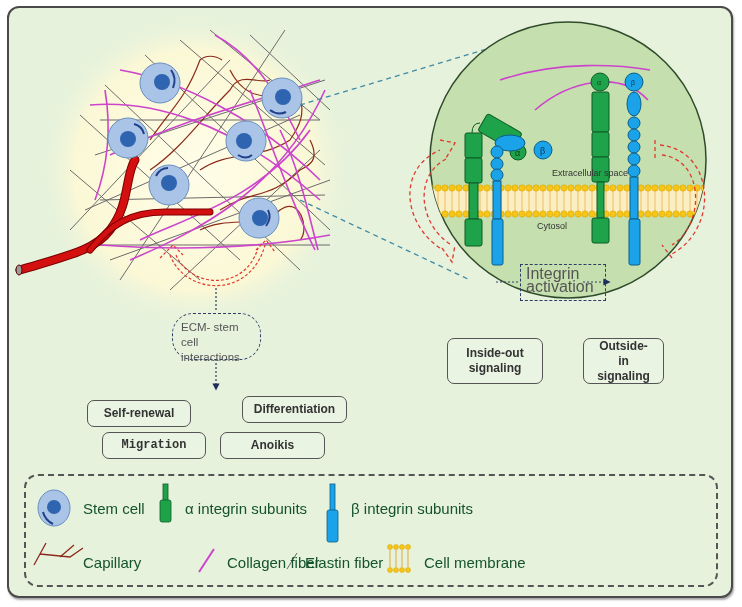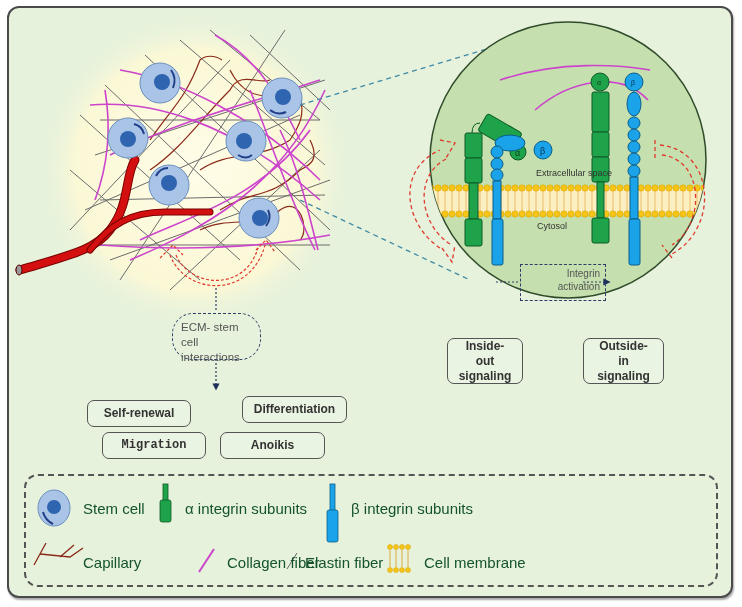--- a/index.html
+++ b/index.html
@@ -331,33 +331,33 @@
     <path d="M655 140 L655 158 M672 258 L662 245"></path>
   </g>
 
   <line x1="216" y1="288" x2="216" y2="312" stroke="#2c3e66" stroke-width="1.2" stroke-dasharray="2 2"></line>
   <line x1="216" y1="359" x2="216" y2="387" stroke="#2c3e66" stroke-width="1.2" stroke-dasharray="2 2" marker-end="url(#arrowhead)"></line>
 
   <line x1="496" y1="282" x2="520" y2="282" stroke="#2c3e66" stroke-width="1.2" stroke-dasharray="2 2"></line>
   <line x1="583" y1="282" x2="607" y2="282" stroke="#2c3e66" stroke-width="1.2" stroke-dasharray="2 2" marker-end="url(#arrowhead)"></line>
 </svg>
 
-<div class="lbl" style="left:536px;top:168px;">Extracellular space</div>
+<div class="lbl" style="left:552px;top:168px;">Extracellular space</div>
 <div class="lbl" style="left:537px;top:221px;">Cytosol</div>
 
-<div class="dashbox" style="left:520px;top:264px;width:86px;height:37px;padding:2px 5px;font-size:10px;line-height:13px;text-align:right;">Integrin activation</div>
+<div class="dashbox" style="left:520px;top:264px;width:86px;height:37px;padding:2px 5px;font-size:16px;line-height:13px;">Integrin activation</div>
 
 <div class="dashbox" style="left:172px;top:313px;width:89px;height:47px;border-radius:21px;">ECM- stem cell interactions</div>
 
 <div class="box" style="left:87px;top:400px;width:104px;height:27px;">Self-renewal</div>
 <div class="box" style="left:242px;top:396px;width:105px;height:27px;">Differentiation</div>
 <div class="box" style="left:102px;top:432px;width:104px;height:27px;font-family:Liberation Mono, monospace;">Migration</div>
 <div class="box" style="left:220px;top:432px;width:105px;height:27px;">Anoikis</div>
 
-<div class="box" style="left:447px;top:338px;width:76px;height:46px;padding:0 14px;">Inside-out signaling</div>
+<div class="box" style="left:447px;top:338px;width:96px;height:46px;padding:0 14px;">Inside-out signaling</div>
 <div class="box" style="left:583px;top:338px;width:81px;height:46px;padding:17px 10px;">Outside-in signaling</div>
 
 <div class="legend"></div>
 <svg class="art" width="742" height="607">
   <g>
     <ellipse cx="54" cy="508" rx="16" ry="18" fill="#a9c4e6" stroke="#6a8fbf"></ellipse>
     <circle cx="54" cy="507" r="7" fill="#2f64b0"></circle>
     <path d="M43 512 q2 8 10 12" stroke="#22408a" stroke-width="2" fill="none"></path>
   </g>
   <g stroke="#0d5a26" stroke-width="0.8">

